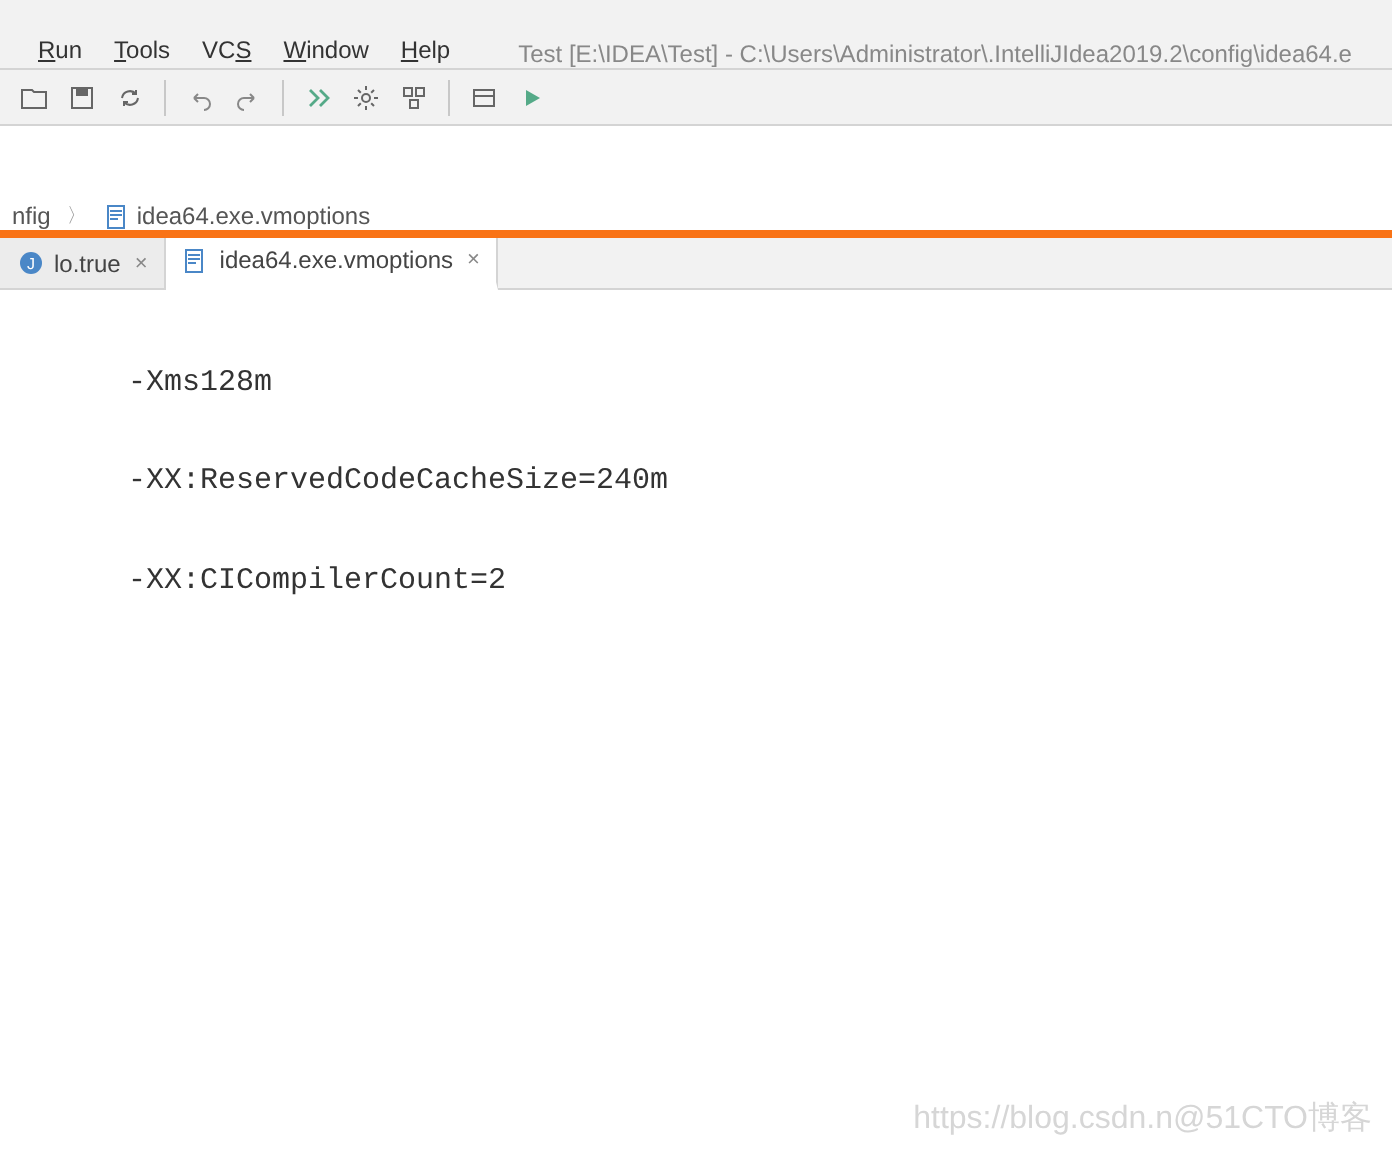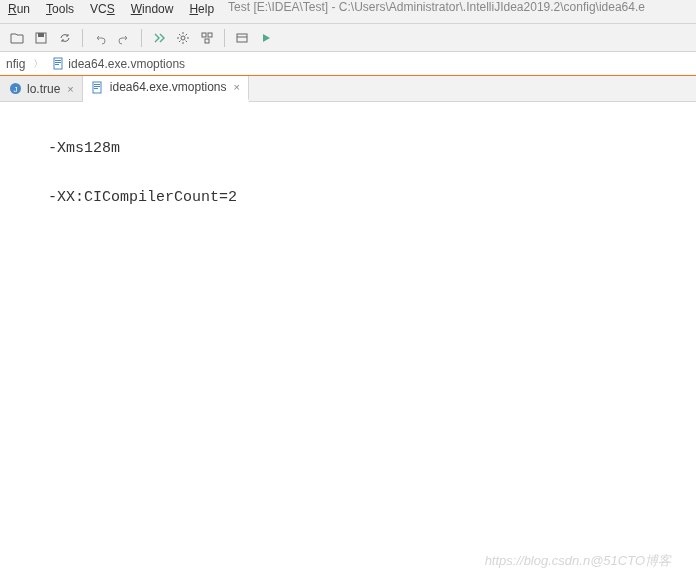--- a/index.html
+++ b/index.html
@@ -7,35 +7,35 @@
       font-family: "Segoe UI", Tahoma, sans-serif;
       font-size: 12px;
       background: #fff;
       width: 696px;
       height: 576px;
       overflow: hidden;
       position: relative;
     }
     .menubar {
       display: flex;
-      align-items: flex-start;
-      height: 24px;
+      align-items: flex-end;
+      height: 35px;
       background: #f2f2f2;
       border-bottom: 1px solid #d4d4d4;
-      padding-left: 2px;
+      padding-left: 13px;
       gap: 4px;
     }
     .menubar .menu-item {
       padding: 2px 6px;
       color: #333;
       cursor: default;
     }
     .menubar .menu-item .amp { text-decoration: underline; }
     .title-text {
-      margin-left: 4px;
+      margin-left: 24px;
       color: #888;
       font-size: 12px;
       white-space: nowrap;
     }
     .toolbar {
       display: flex;
       align-items: center;
       height: 28px;
       background: #f2f2f2;
       border-bottom: 1px solid #d4d4d4;
@@ -51,27 +51,28 @@
       color: #555;
     }
     .toolbar .sep {
       width: 1px;
       height: 18px;
       background: #c8c8c8;
       margin: 0 4px;
     }
     .breadcrumb {
       display: flex;
-      align-items: center;
+      align-items: flex-end;
       height: 24px;
       background: #fff;
-      border-bottom: 1px solid #f97316;
+      border-bottom: 4px solid #f97316;
       padding-left: 2px;
       gap: 4px;
       color: #555;
+      margin-top: 32px;
     }
     .breadcrumb .crumb {
       display: flex;
       align-items: center;
       gap: 3px;
       padding: 0 4px;
     }
     .breadcrumb .chev { color: #999; font-size: 10px; }
     .file-icon {
       width: 14px; height: 14px; display:inline-flex; align-items:center; justify-content:center;
@@ -106,30 +107,29 @@
     .editor {
       font-family: "Consolas", "Courier New", monospace;
       font-size: 15px;
       color: #333;
       padding: 10px 4px 0 48px;
       line-height: 1.65;
       position: relative;
       height: calc(576px - 24px - 28px - 24px - 26px);
       white-space: pre;
     }
-    .editor .line { display:block; }
+    .editor .line { display:block;margin-left:16px; }
     .watermark {
       position: absolute;
-      right: 25px;
+      right: 10px;
       bottom: 6px;
       color: #d6d6d6;
-      font-size: 13px;
+      font-size: 16px;
       font-family: sans-serif;
       pointer-events: none;
-      font-style: italic;
     }
     svg { display:block; }
   </style>
 </head>
 <body>
 
 <div class="menubar">
   <span class="menu-item"><span class="amp">R</span><span>un</span></span>
   <span class="menu-item"><span class="amp">T</span>ools</span>
   <span class="menu-item">VC<span class="amp">S</span></span>
@@ -238,20 +238,21 @@
           <rect x="3" y="7" width="4" height="1" fill="#4a87c7"></rect>
         </svg>
     </span>
     <span>idea64.exe.vmoptions</span>
     <span class="close">×</span>
   </div>
 </div>
 
 <div class="editor">
 <span class="line">-Xms128m</span>
+<span class="line">-XX:ReservedCodeCacheSize=240m</span>
 <span class="line">-XX:CICompilerCount=2</span>
 
 
 
 
 
 
 
 </div>
 

